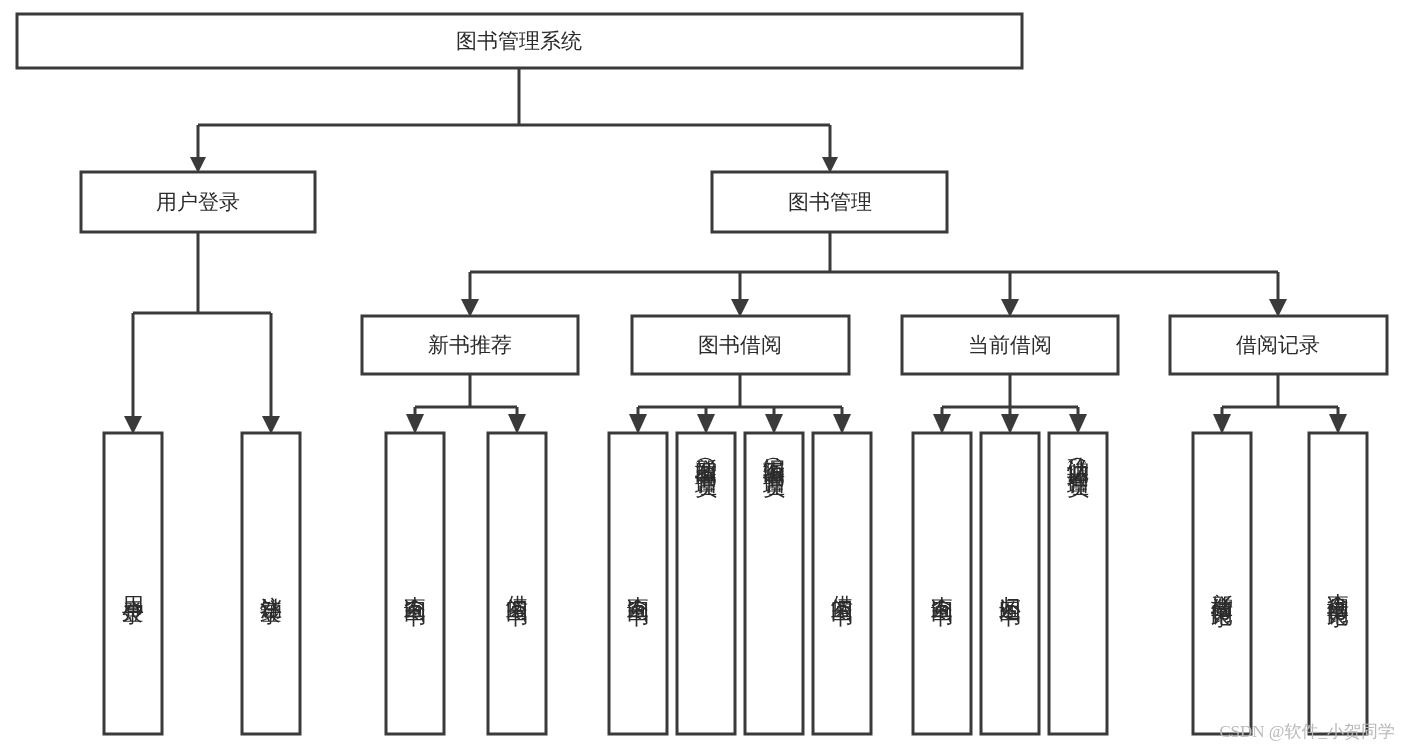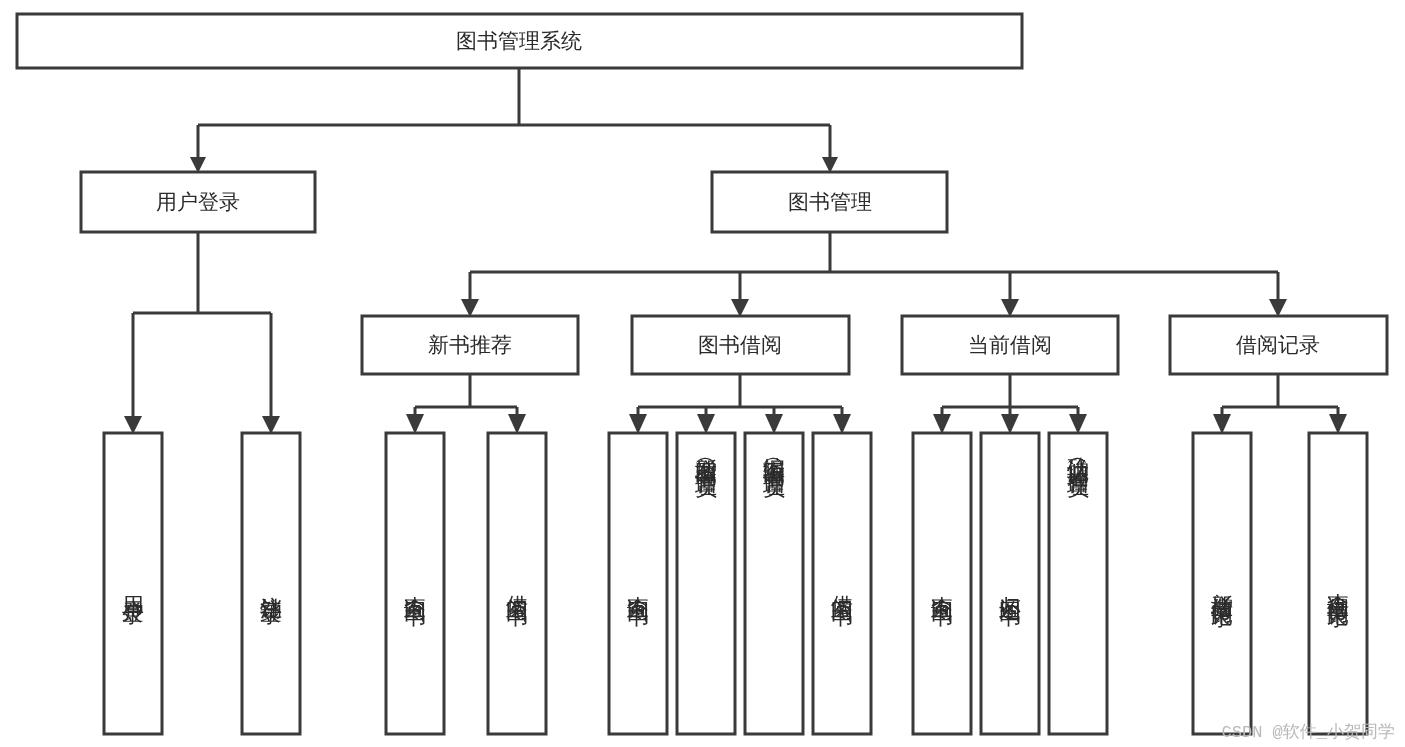--- a/index.html
+++ b/index.html
@@ -39,21 +39,21 @@
     fill: none;
   }
   .arrow-head {
     fill: #3a3a3a;
     stroke: none;
   }
   .watermark {
     position: absolute;
     right: 10px;
     bottom: 4px;
-    font-family: Liberation Mono, monospace;
+    font-family: Liberation Serif, serif;
     font-size: 17px;
     color: #b9b9b9;
     white-space: nowrap;
     user-select: none;
   }
 </style>
 </head>
 <body>
 
 <svg id="diagram" viewBox="0 0 1405 747" xmlns="http://www.w3.org/2000/svg">

